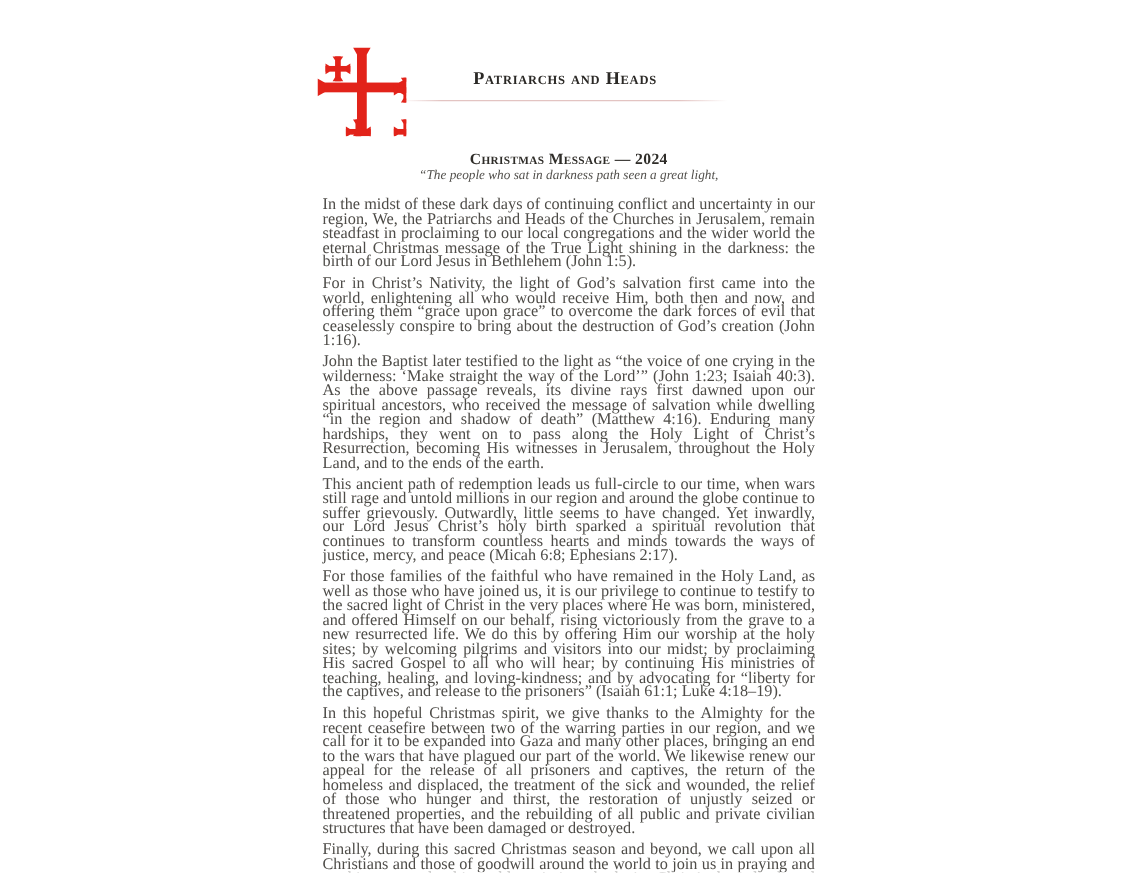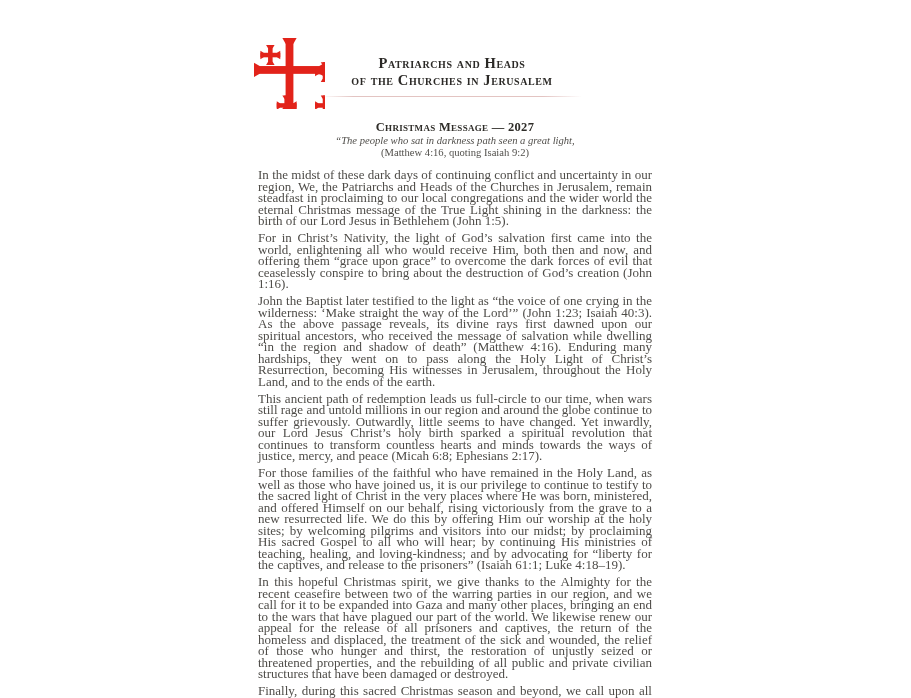--- a/index.html
+++ b/index.html
@@ -112,31 +112,29 @@
           <polygon points="14,-6 14,6 9.5,3.2 9.5,-3.2"></polygon>
         </g>
         <use href="#sc" transform="translate(77,24)"></use>
         <use href="#sc" transform="translate(23,71)"></use>
         <use href="#sc" transform="translate(77,71)"></use>
 
       </svg>
     </div>
     <div class="org">
       <div class="org-line">Patriarchs and Heads</div>
-      <div class="org-line">of the Churches in Jerusalem</div>
       <div class="rule"></div>
     </div>
   </header>
 
   <main>
-    <h1 class="msg-title">Christmas Message — 2027</h1>
+    <h1 class="msg-title">Christmas Message — 2024</h1>
 
     <div class="epigraph">
       <div class="ep-line">“The people who sat in darkness path seen a great light,</div>
-      <div class="ep-cite">(Matthew 4:16, quoting Isaiah 9:2)</div>
     </div>
 
     <div class="body-text">
       <p>In the midst of these dark days of continuing conflict and uncertainty in our region, We, the Patriarchs and Heads of the Churches in Jerusalem, remain steadfast in proclaiming to our local congregations and the wider world the eternal Christmas message of the True Light shining in the darkness: the birth of our Lord Jesus in Bethlehem (John 1:5).</p>
       <p>For in Christ’s Nativity, the light of God’s salvation first came into the world, enlightening all who would receive Him, both then and now, and offering them “grace upon grace” to overcome the dark forces of evil that ceaselessly conspire to bring about the destruction of God’s creation (John 1:16).</p>
       <p>John the Baptist later testified to the light as “the voice of one crying in the wilderness: ‘Make straight the way of the Lord’” (John 1:23; Isaiah 40:3). As the above passage reveals, its divine rays first dawned upon our spiritual ancestors, who received the message of salvation while dwelling “in the region and shadow of death” (Matthew 4:16). Enduring many hardships, they went on to pass along the Holy Light of Christ’s Resurrection, becoming His witnesses in Jerusalem, throughout the Holy Land, and to the ends of the earth.</p>
       <p>This ancient path of redemption leads us full-circle to our time, when wars still rage and untold millions in our region and around the globe continue to suffer grievously. Outwardly, little seems to have changed. Yet inwardly, our Lord Jesus Christ’s holy birth sparked a spiritual revolution that continues to transform countless hearts and minds towards the ways of justice, mercy, and peace (Micah 6:8; Ephesians 2:17).</p>
       <p>For those families of the faithful who have remained in the Holy Land, as well as those who have joined us, it is our privilege to continue to testify to the sacred light of Christ in the very places where He was born, ministered, and offered Himself on our behalf, rising victoriously from the grave to a new resurrected life. We do this by offering Him our worship at the holy sites; by welcoming pilgrims and visitors into our midst; by proclaiming His sacred Gospel to all who will hear; by continuing His ministries of teaching, healing, and loving-kindness; and by advocating for “liberty for the captives, and release to the prisoners” (Isaiah 61:1; Luke 4:18–19).</p>
       <p>In this hopeful Christmas spirit, we give thanks to the Almighty for the recent ceasefire between two of the warring parties in our region, and we call for it to be expanded into Gaza and many other places, bringing an end to the wars that have plagued our part of the world. We likewise renew our appeal for the release of all prisoners and captives, the return of the homeless and displaced, the treatment of the sick and wounded, the relief of those who hunger and thirst, the restoration of unjustly seized or threatened properties, and the rebuilding of all public and private civilian structures that have been damaged or destroyed.</p>
       <p>Finally, during this sacred Christmas season and beyond, we call upon all Christians and those of goodwill around the world to join us in praying and working towards this noble mission, both in Christ’s homeland and wherever there is conflict and strife. For by together doing so, we will indeed be truly honoring the Prince of Peace who was born so humbly in a stable in Bethlehem more than two millennia ago.</p>

